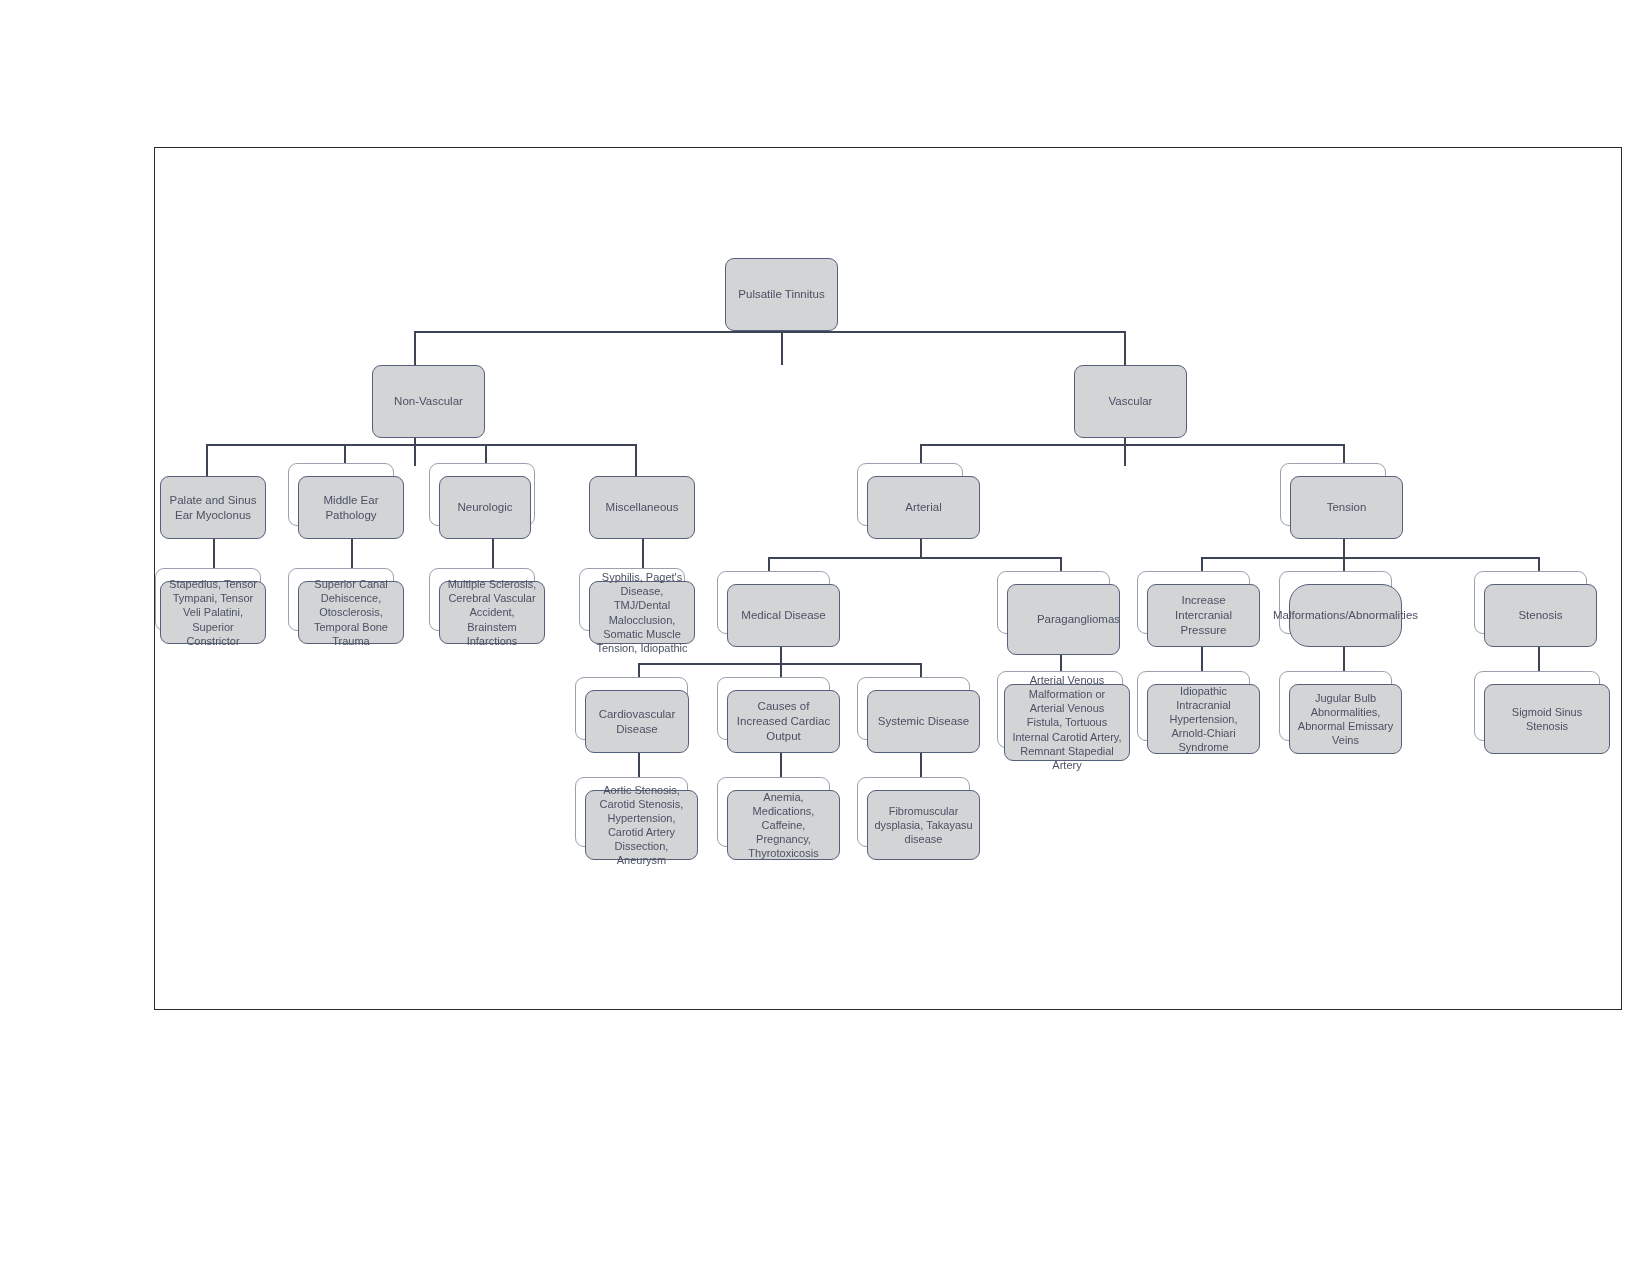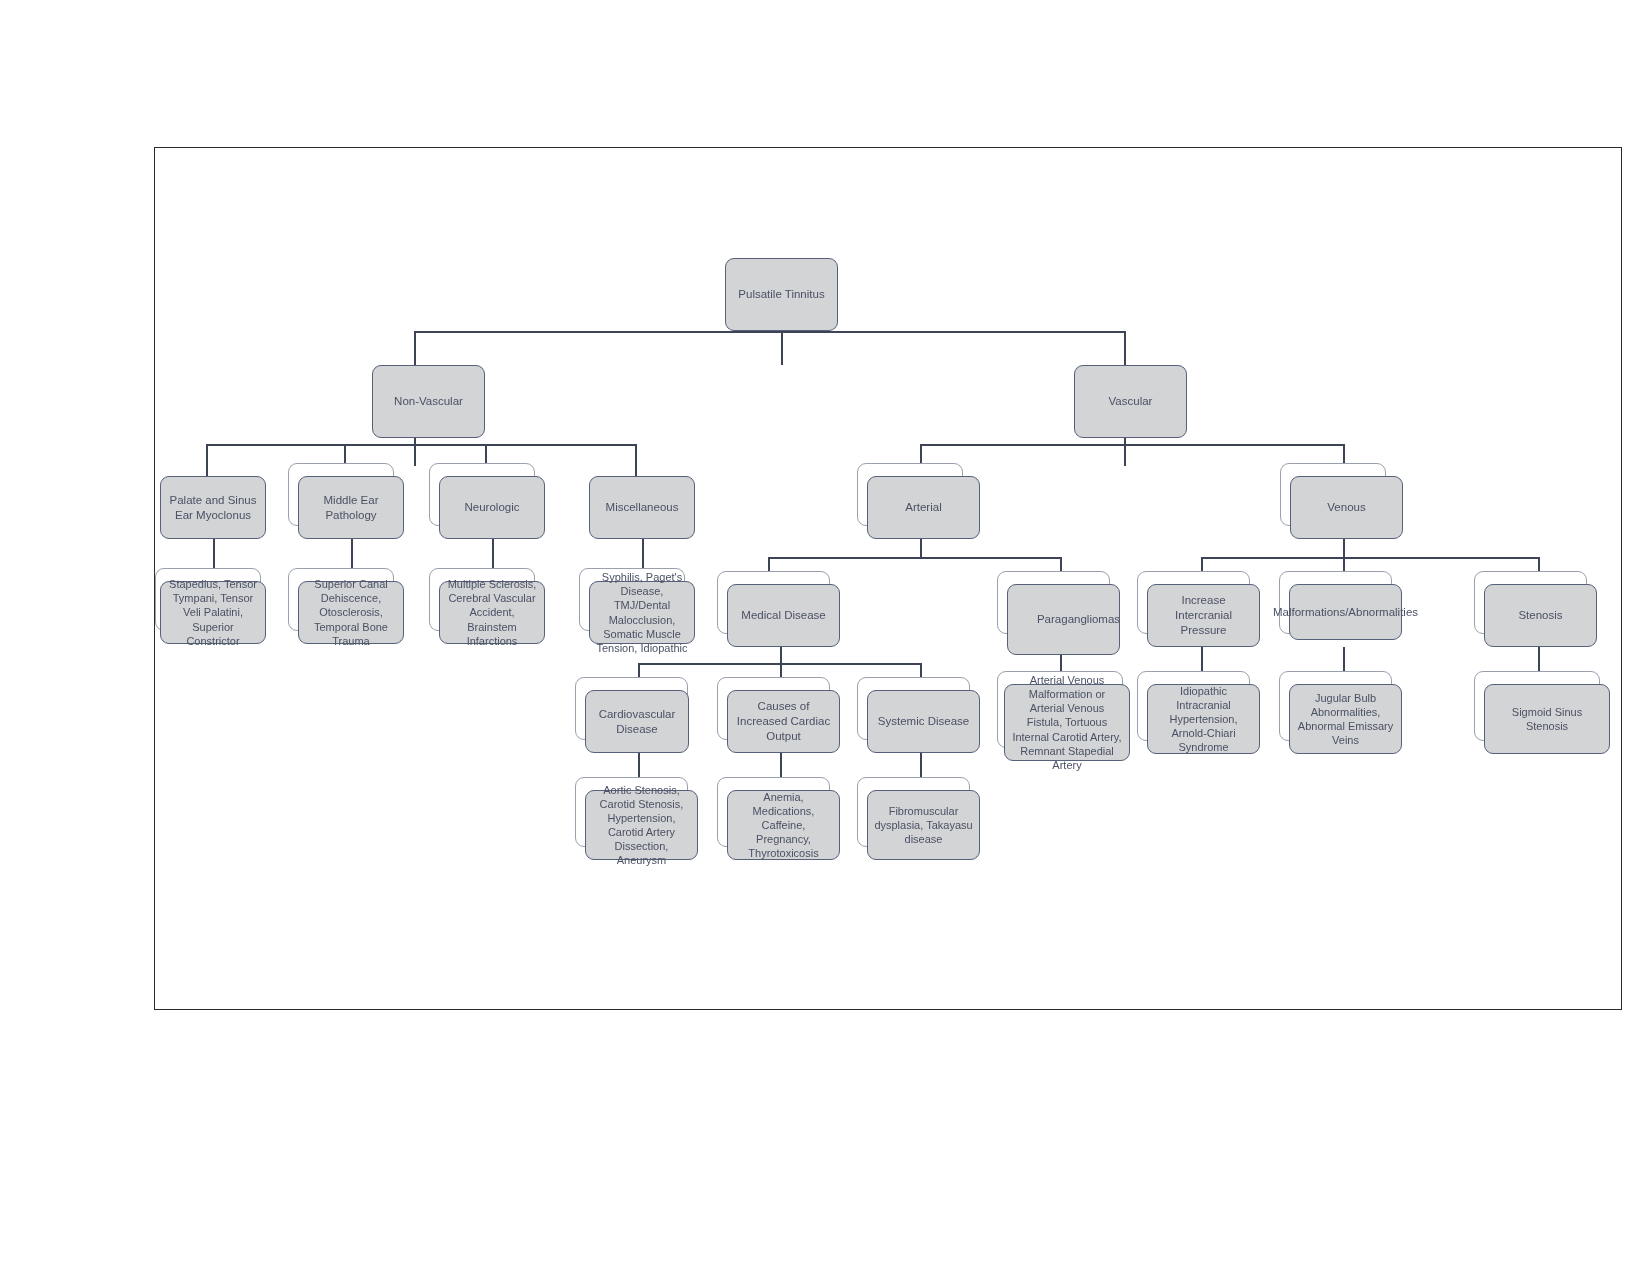--- a/index.html
+++ b/index.html
@@ -123,29 +123,29 @@
 
     <div class="node t-lvl1" style="left:217px;top:217px;width:113px;height:73px;">Non-Vascular</div>
     <div class="node t-lvl1" style="left:919px;top:217px;width:113px;height:73px;">Vascular</div>
 
     <div class="node t-lvl2" style="left:5px;top:328px;width:106px;height:63px;">Palate and Sinus Ear Myoclonus</div>
 
     <div class="ghost" style="left:133px;top:315px;width:106px;height:63px;"></div>
     <div class="node t-lvl2" style="left:143px;top:328px;width:106px;height:63px;">Middle Ear Pathology</div>
 
     <div class="ghost" style="left:274px;top:315px;width:106px;height:63px;"></div>
-    <div class="node t-lvl2" style="left:284px;top:328px;width:106px;height:63px;">Neurologic</div>
+    <div class="node t-lvl2" style="left:284px;top:328px;width:92px;height:63px;">Neurologic</div>
 
     <div class="node t-lvl2" style="left:434px;top:328px;width:106px;height:63px;">Miscellaneous</div>
 
     <div class="ghost" style="left:702px;top:315px;width:106px;height:63px;"></div>
     <div class="node t-lvl2" style="left:712px;top:328px;width:113px;height:63px;">Arterial</div>
 
     <div class="ghost" style="left:1125px;top:315px;width:106px;height:63px;"></div>
-    <div class="node t-lvl2" style="left:1135px;top:328px;width:113px;height:63px;">Venous</div>
+    <div class="node t-lvl2" style="left:1135px;top:328px;width:113px;height:63px;">Tension</div>
 
     <div class="ghost" style="left:0px;top:420px;width:106px;height:63px;"></div>
     <div class="node t-leaf" style="left:5px;top:433px;width:106px;height:63px;">Stapedius, Tensor Tympani, Tensor Veli Palatini, Superior Constrictor</div>
 
     <div class="ghost" style="left:133px;top:420px;width:106px;height:63px;"></div>
     <div class="node t-leaf" style="left:143px;top:433px;width:106px;height:63px;">Superior Canal Dehiscence, Otosclerosis, Temporal Bone Trauma</div>
 
     <div class="ghost" style="left:274px;top:420px;width:106px;height:63px;"></div>
     <div class="node t-leaf" style="left:284px;top:433px;width:106px;height:63px;">Multiple Sclerosis, Cerebral Vascular Accident, Brainstem Infarctions</div>
 
@@ -155,21 +155,21 @@
     <div class="ghost" style="left:562px;top:423px;width:113px;height:63px;"></div>
     <div class="node t-lvl2" style="left:572px;top:436px;width:113px;height:63px;">Medical Disease</div>
 
     <div class="ghost" style="left:842px;top:423px;width:113px;height:63px;"></div>
     <div class="node t-lvl2" style="left:852px;top:436px;width:113px;height:71px;padding-left:36px;">Paragangliomas</div>
 
     <div class="ghost" style="left:982px;top:423px;width:113px;height:63px;"></div>
     <div class="node t-lvl2" style="left:992px;top:436px;width:113px;height:63px;">Increase Intercranial Pressure</div>
 
     <div class="ghost" style="left:1124px;top:423px;width:113px;height:63px;"></div>
-    <div class="node t-lvl2" style="left:1134px;top:436px;width:113px;height:56px;">Malformations/Abnormalities</div>
+    <div class="node t-lvl2" style="left:1134px;top:436px;width:113px;height:63px;border-radius:20px;">Malformations/Abnormalities</div>
 
     <div class="ghost" style="left:1319px;top:423px;width:113px;height:63px;"></div>
     <div class="node t-lvl2" style="left:1329px;top:436px;width:113px;height:63px;">Stenosis</div>
 
     <div class="ghost" style="left:842px;top:523px;width:126px;height:77px;"></div>
     <div class="node t-leaf" style="left:849px;top:536px;width:126px;height:77px;">Arterial Venous Malformation or Arterial Venous Fistula, Tortuous Internal Carotid Artery, Remnant Stapedial Artery</div>
 
     <div class="ghost" style="left:982px;top:523px;width:113px;height:70px;"></div>
     <div class="node t-leaf" style="left:992px;top:536px;width:113px;height:70px;">Idiopathic Intracranial Hypertension, Arnold-Chiari Syndrome</div>
 

